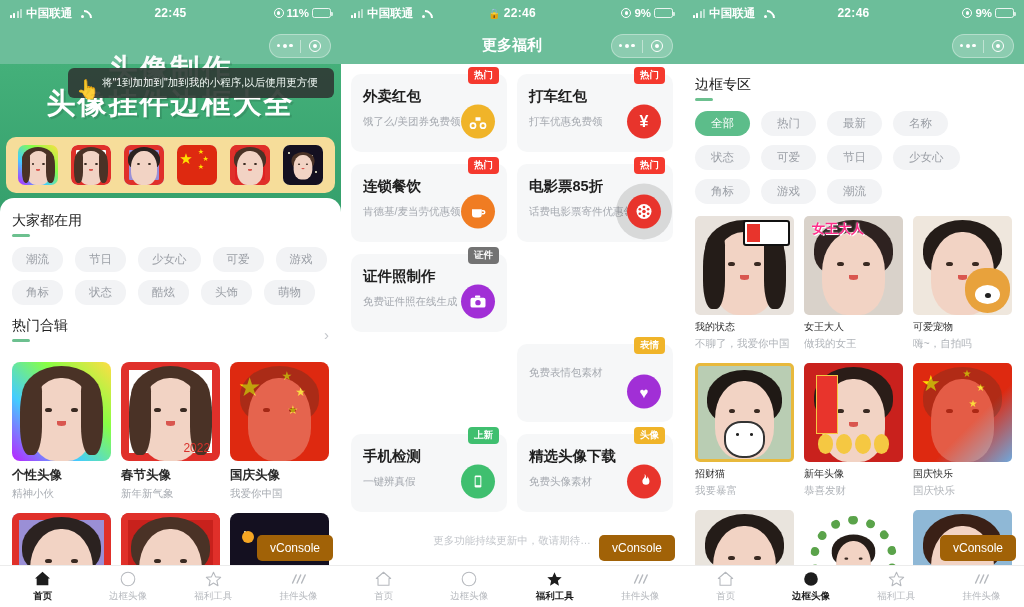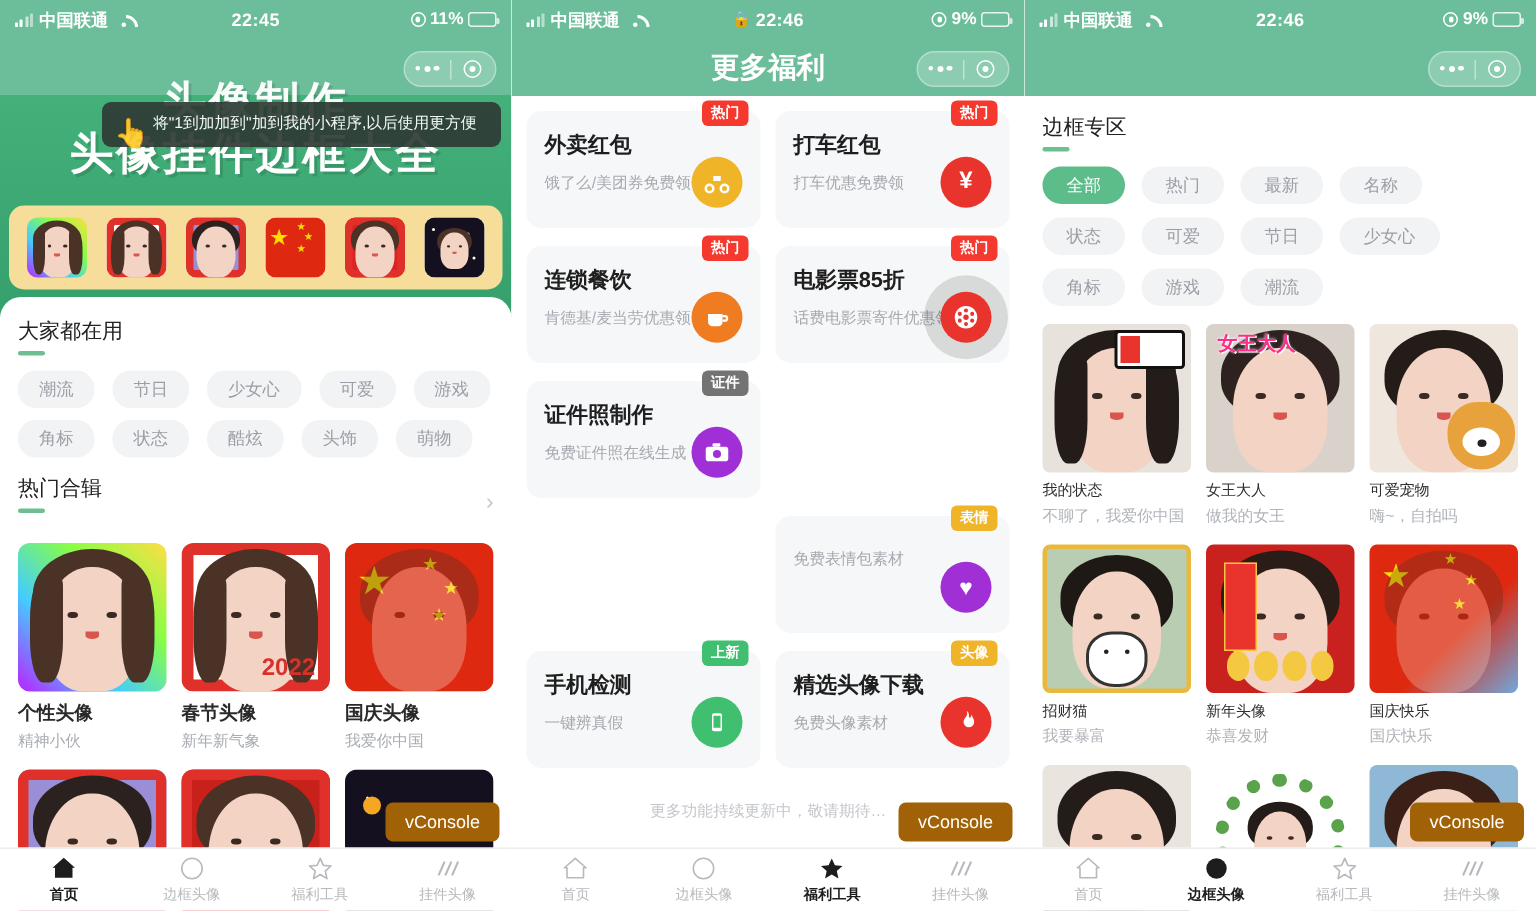--- a/index.html
+++ b/index.html
@@ -40,21 +40,21 @@
              border-radius: 2.5px; position: relative; padding: 1px; }
   .battery::after{content:"";position:absolute;right:-3px;top:2.6px;width:1.6px;height:4px;
     background: rgba(255,255,255,.7); border-radius: 0 1px 1px 0;}
   .battery .lvl { height: 100%; background: #ff3b30; border-radius: 1px; }
   .loc { width:10px;height:10px;border:1.4px solid #fff;border-radius:50%;position:relative;}
   .loc::after{content:"";position:absolute;left:2.4px;top:2.4px;width:3.2px;height:3.2px;
     background:#fff;border-radius:50%;}
 
   
   .navbar { height: 38px; position: relative; display:flex; align-items:center;
-            justify-content:center; color:#fff; font-size:19px; font-weight:700; z-index:5;}
+            justify-content:center; color:#fff; font-size:15px; font-weight:700; z-index:5;}
   .capsule { position:absolute; right:10px; top:8px; width:62px; height:24px;
              background: rgba(255,255,255,.22); border:.5px solid rgba(255,255,255,.35);
              border-radius:13px; display:flex; align-items:center; }
   .capsule .dots { flex:1; display:flex; justify-content:center; gap:2.6px; }
   .capsule .dots span{width:3.2px;height:3.2px;border-radius:50%;background:#fff;}
   .capsule .dots span:nth-child(2){width:4px;height:4px;}
   .capsule .sep{width:.5px;height:13px;background:rgba(255,255,255,.45);}
   .capsule .tgt{flex:1;display:flex;justify-content:center;}
   .capsule .tgt i{width:12px;height:12px;border:1.6px solid #fff;border-radius:50%;
     position:relative;display:block;}
@@ -276,21 +276,21 @@
             <div class="thumb" style="background:linear-gradient(45deg,#b2f,#4cf,#8f4,#fd4)">
               <span class="face"><span class="hair"></span><span class="skin"></span><span class="hair2"></span><span class="hair3"></span><span class="eyes"></span><span class="mouth"></span></span>
             </div>
             <div class="ct">个性头像</div>
             <div class="cs">精神小伙</div>
           </div>
           <div class="card">
             <div class="thumb" style="background:#fff">
               <span class="frm-red" style="border-width:8px"></span>
               <span class="face"><span class="hair"></span><span class="skin"></span><span class="hair2"></span><span class="hair3"></span><span class="eyes"></span><span class="mouth"></span></span>
-              <span style="position:absolute;right:10%;bottom:6%;color:#d8312b;font-weight:700;font-size:16px">2022</span>
+              <span style="position:absolute;right:10%;bottom:6%;color:#d8312b;font-weight:400;font-size:12px">2022</span>
             </div>
             <div class="ct">春节头像</div>
             <div class="cs">新年新气象</div>
           </div>
           <div class="card">
             <div class="thumb">
               <span class="flag">
                   <span class="star" style="left:8%;top:12%;font-size:26px">★</span>
                   <span class="star" style="left:52%;top:8%;font-size:12px">★</span>
                   <span class="star" style="left:66%;top:24%;font-size:12px">★</span>

